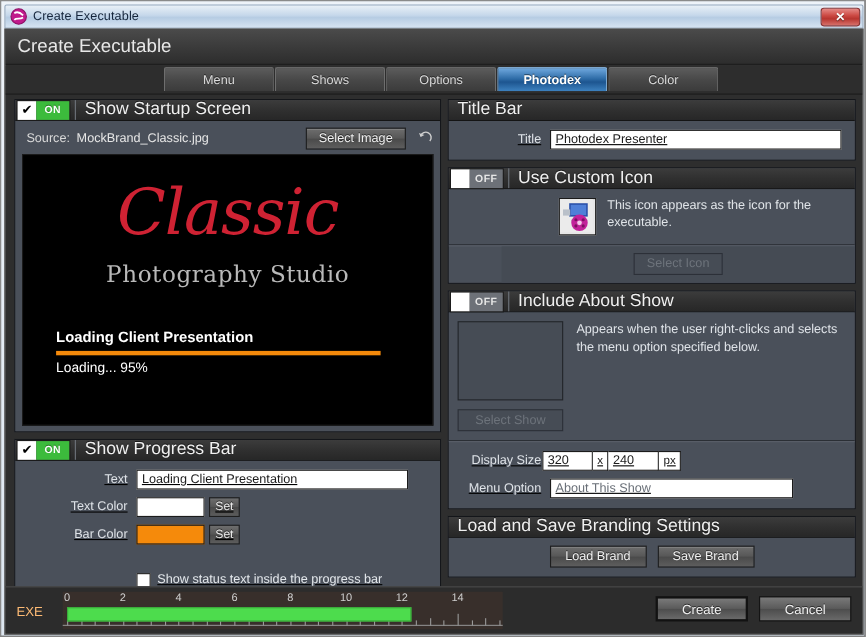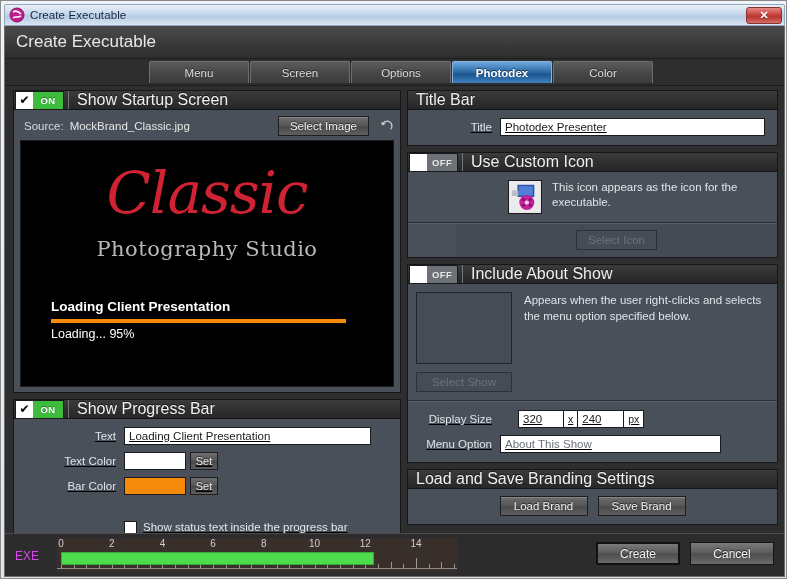--- a/index.html
+++ b/index.html
@@ -463,21 +463,21 @@
     left: 0; bottom: 0;
     width: 100%;
     height: 42px;
     background: #2c2c2c;
     border-top: 1px solid #4c4c4c;
   }
   .exe-label {
     position: absolute;
     left: 10px; top: 15px;
     font-size: 12px;
-    color: #d946ef;
+    color: #fdba74;
   }
   .timeline {
     position: absolute;
     left: 52px;
     top: 4px;
     width: 400px;
     height: 34px;
     background: #382f2b;
   }
   .tl-ticks {
@@ -558,21 +558,21 @@
 
     <div class="client">
 
       <div class="app-header">
         <span class="app-header-title">Create Executable</span>
       </div>
 
       <div class="tabstrip">
         <div class="tabs">
           <div class="tab">Menu</div>
-          <div class="tab">Screen</div>
+          <div class="tab">Shows</div>
           <div class="tab">Options</div>
           <div class="tab active">Photodex</div>
           <div class="tab">Color</div>
         </div>
       </div>
 
       <div class="panel-left">
 
         <div class="group">
           <div class="group-header">
@@ -704,21 +704,21 @@
             <div class="about-row">
               <div class="about-thumb"></div>
               <div class="about-desc" style="width:238px;">Appears when the user right-clicks and selects the menu option specified below.</div>
             </div>
             <div class="about-btn-row">
               <button class="btn disabled" style="width:96px;text-align:center;">Select Show</button>
             </div>
             <div class="sub-divider"></div>
             <div style="padding:8px 10px 9px 8px;">
               <div class="frow">
-                <span class="flabel" style="width:76px;margin-right:26px;">Display Size</span>
+                <span class="flabel" style="width:76px;margin-right:1px;">Display Size</span>
                 <div class="tinput" style="width:46px;">320</div>
                 <div class="size-sep">x</div>
                 <div class="tinput" style="width:46px;border-left:none;">240</div>
                 <div class="size-sep">px</div>
               </div>
               <div class="frow">
                 <span class="flabel" style="width:76px;margin-right:8px;">Menu Option</span>
                 <div class="tinput muted" style="width:221px;">About This Show</div>
               </div>
             </div>

